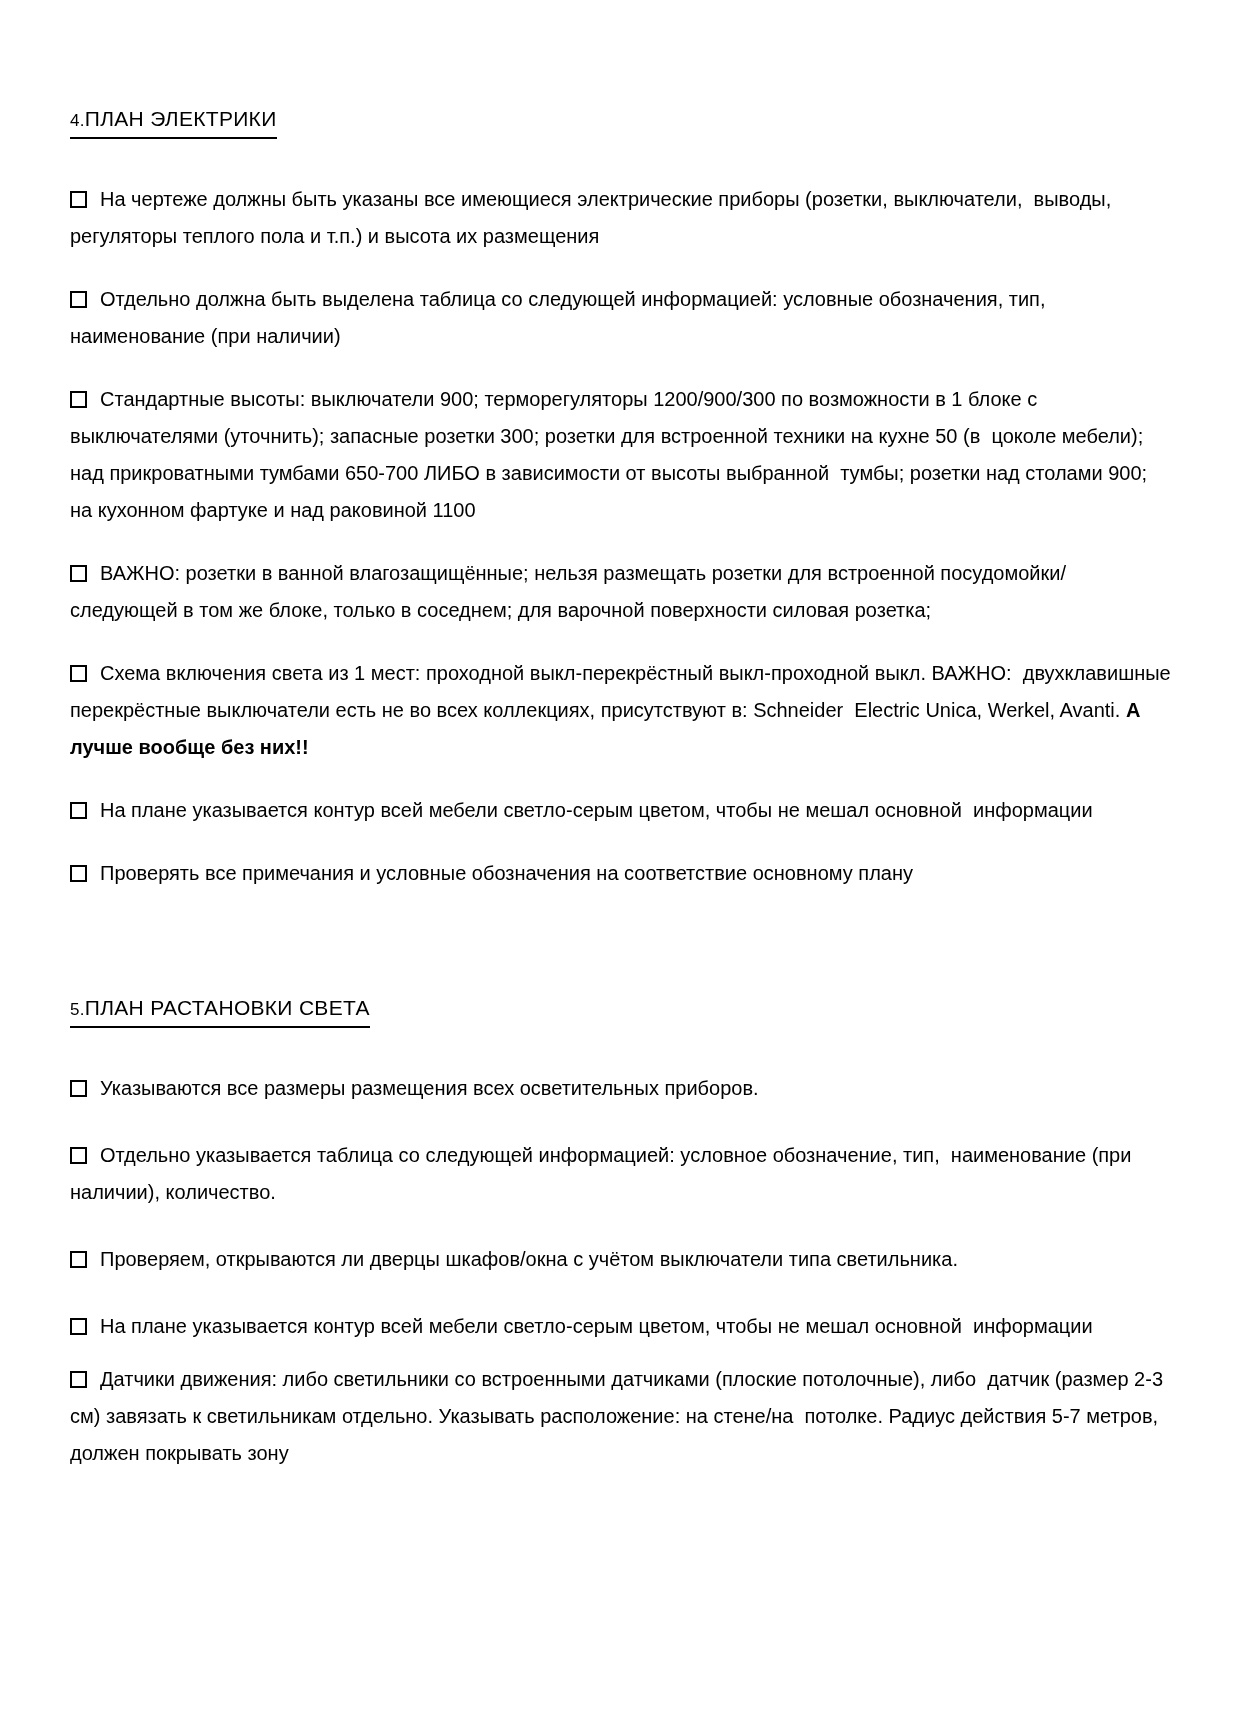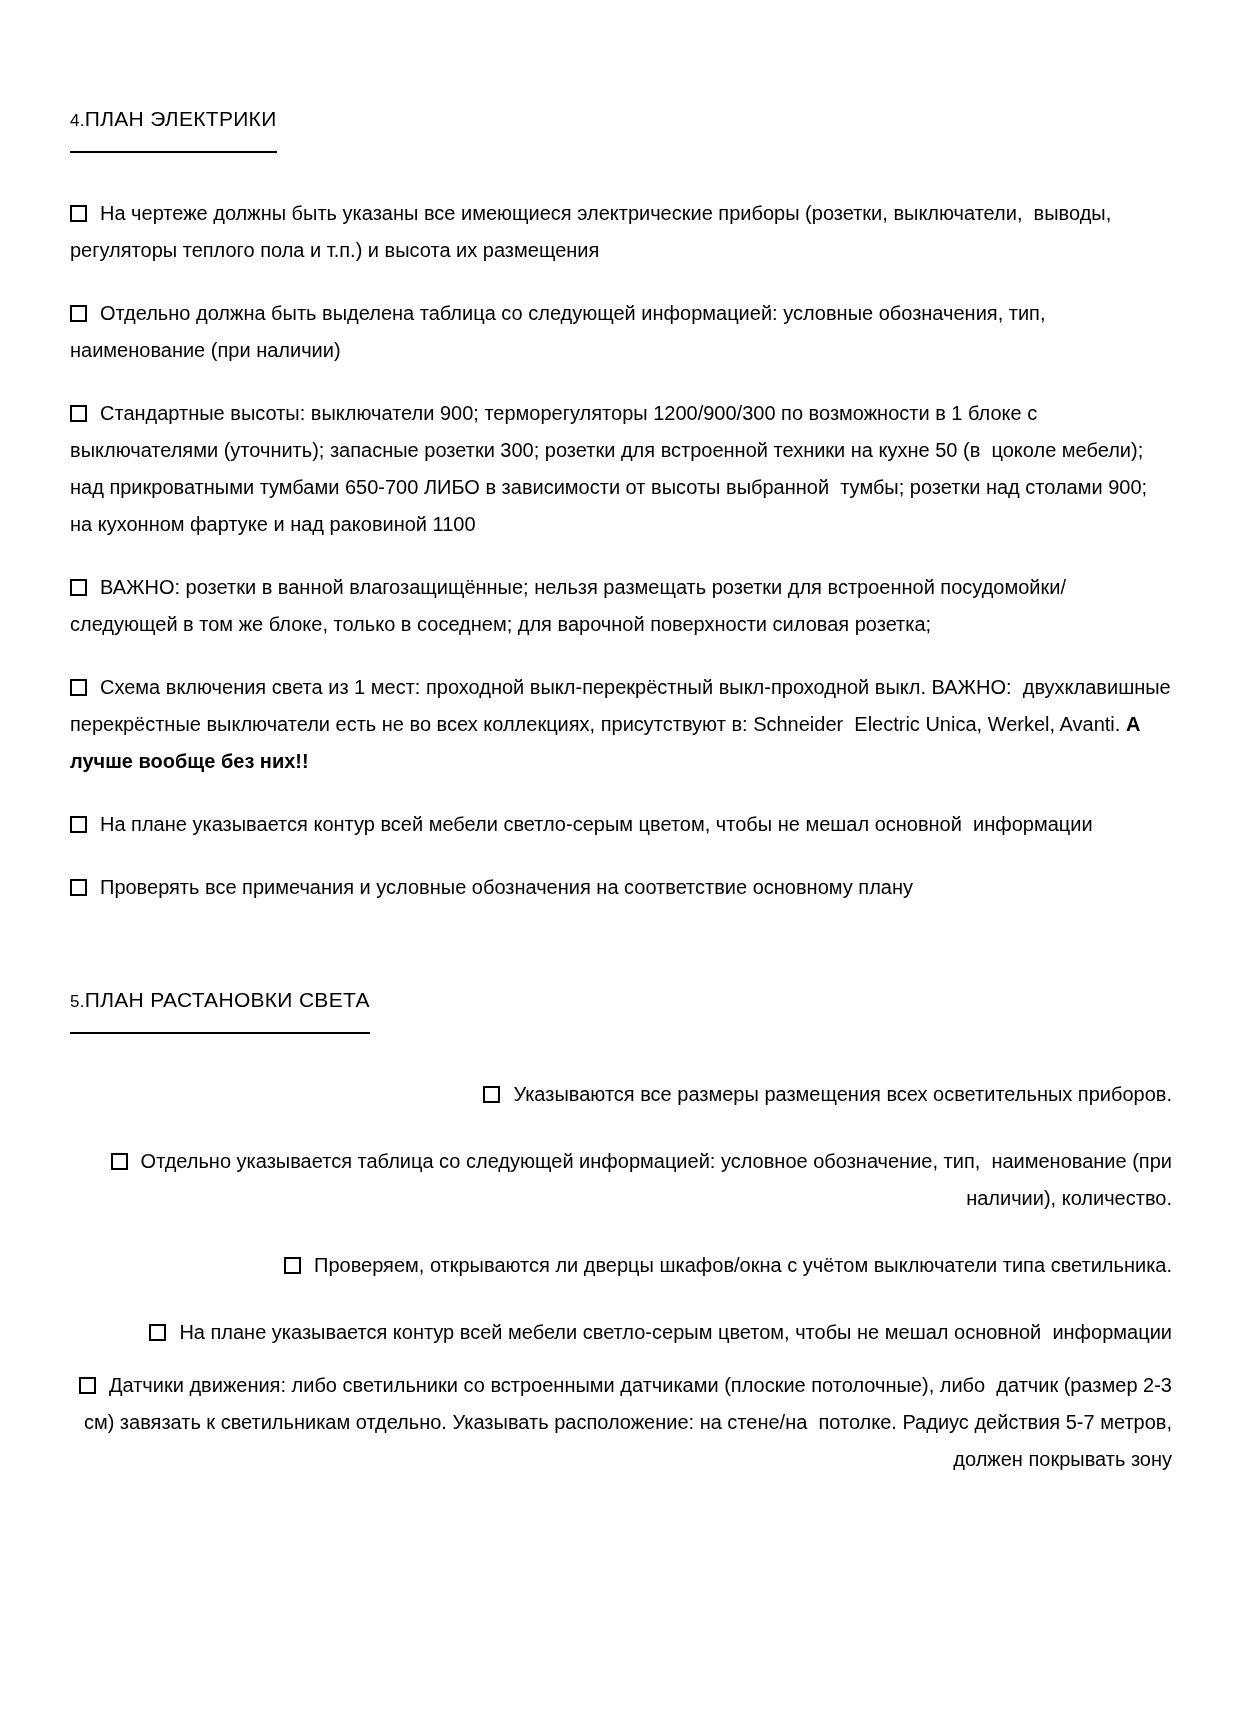--- a/index.html
+++ b/index.html
@@ -17,40 +17,39 @@
     padding: 106px 70px 0 70px;
   }
   .doc-heading {
     font-size: 21px;
     font-weight: 400;
     line-height: 26px;
     letter-spacing: 0.3px;
     margin: 0 0 42px 0;
   }
   .sec2 .doc-heading {
-    margin-top: 81px;
+    margin-top: 103px;
   }
   .heading-underline {
     display: inline-block;
     border-bottom: 2px solid #000000;
-    padding-bottom: 17px;
+    padding-bottom: 3px;
   }
   .heading-num {
     font-size: 17px;
   }
   .check-item {
     width: 1102px;
     font-size: 20px;
     line-height: 37px;
     margin: 12px 0 26px 0;
     white-space: pre-wrap;
   }
   .sec2 .check-item {
     margin-bottom: 30px;
-    text-align: right;
   }
   .sec2 .check-item.tight {
     margin-bottom: 16px;
   }
   .checkbox {
     display: inline-block;
     width: 17px;
     height: 17px;
     border: 2px solid #000000;
     background: #ffffff;

